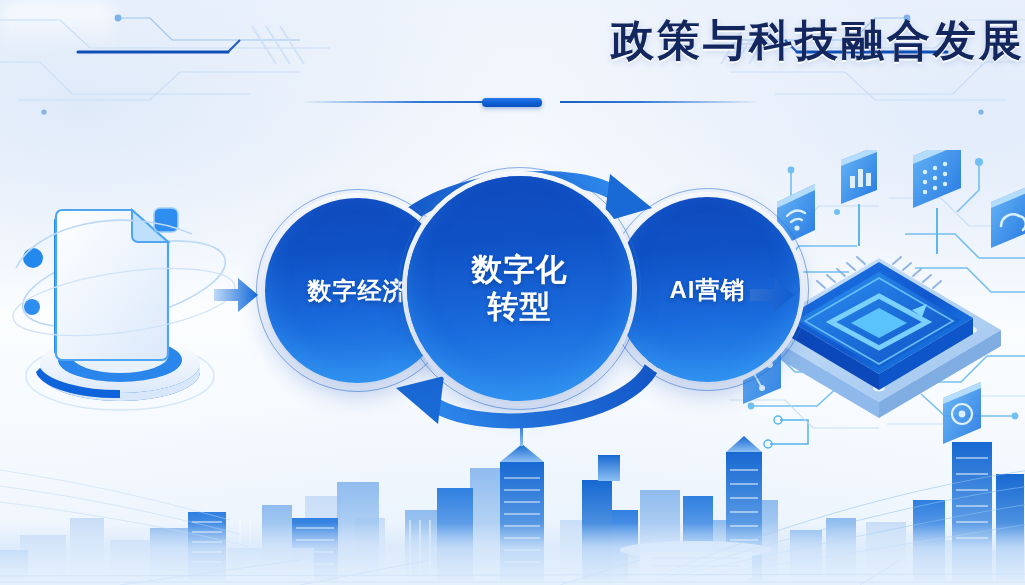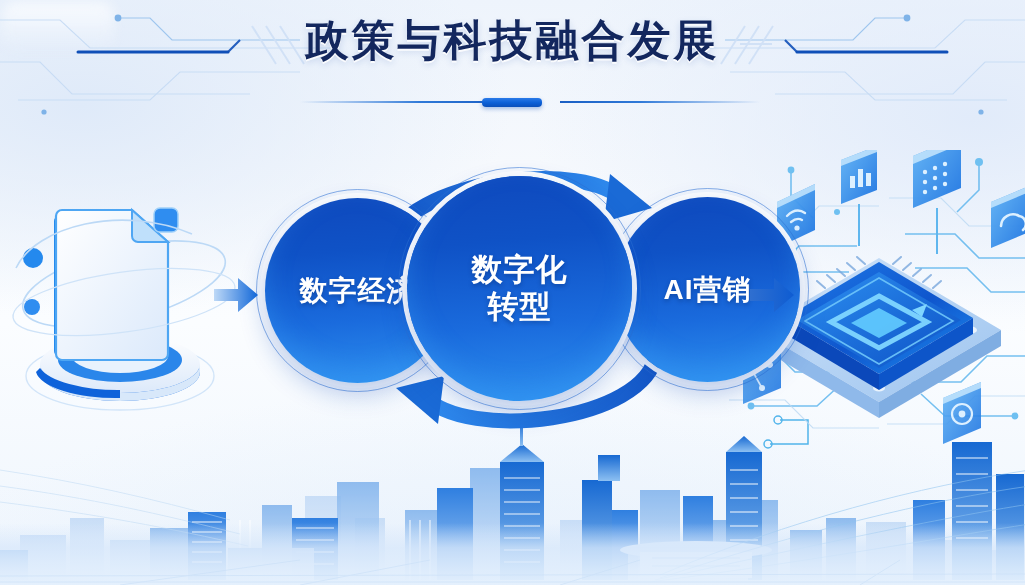--- a/index.html
+++ b/index.html
@@ -11,21 +11,21 @@
       radial-gradient(120% 90% at 50% 115%, #e4effb 0%, rgba(228,239,251,0) 55%),
       radial-gradient(70% 60% at 8% 18%, #dfeaf9 0%, rgba(223,234,249,0) 60%),
       radial-gradient(70% 60% at 95% 20%, #e1ebfa 0%, rgba(225,235,250,0) 62%),
       linear-gradient(180deg,#eef4fc 0%, #f6f9fd 28%, #fbfdff 55%, #eef5fd 100%);
   }
 
   
   .tech-lines{position:absolute;inset:0;pointer-events:none;}
 
   
-  .title-wrap{position:absolute;left:0;right:0;top:18px;text-align:center;z-index:30;}
+  .title-wrap{position:absolute;left:0;right:0;top:18px;text-align:right;z-index:30;}
   .title{
     display:inline-block;font-size:43px;line-height:1.06;font-weight:bold;
     letter-spacing:3px;color:#13275e;
     text-shadow:0 2px 0 rgba(255,255,255,.85), 0 3px 7px rgba(26,70,160,.18);
   }
   .title-rule{position:absolute;left:0;right:0;top:98px;height:8px;z-index:30;}
   .title-rule .ln{
     position:absolute;top:3px;height:1.6px;
     background:linear-gradient(90deg,rgba(28,104,214,0) 0%,#2f79d8 60%,#1a5fc4 100%);
   }
@@ -59,21 +59,21 @@
     background:linear-gradient(175deg,#0f49bd 0%,#0f52c6 30%,#1a6bdd 65%,#2e90ef 100%);
     box-shadow:0 10px 26px rgba(16,74,178,.30), inset 0 -12px 24px rgba(60,160,245,.35);
   }
   .bubble .lab{
     position:relative;z-index:3;color:#fff;font-weight:bold;text-align:center;
     letter-spacing:1px;text-shadow:0 2px 4px rgba(8,45,110,.45);
   }
   #b1{left:10px;top:48px;width:185px;height:185px;}
   #b2{left:152px;top:26px;width:225px;height:225px;z-index:4;}
   #b3{left:360px;top:47px;width:185px;height:185px;}
-  #b1 .lab,#b3 .lab{font-size:28px;}
+  #b1 .lab,#b3 .lab{font-size:24px;}
   #b2 .lab{font-size:31px;line-height:1.18;}
 
   
   .arrow-r{position:absolute;z-index:22;}
 
   .fade-box{position:absolute;left:2px;top:2px;width:112px;height:48px;border-radius:14px;
     background:linear-gradient(180deg,rgba(255,255,255,.72),rgba(228,238,251,.35));
     filter:blur(6px);z-index:8;}
 </style>
 </head>

